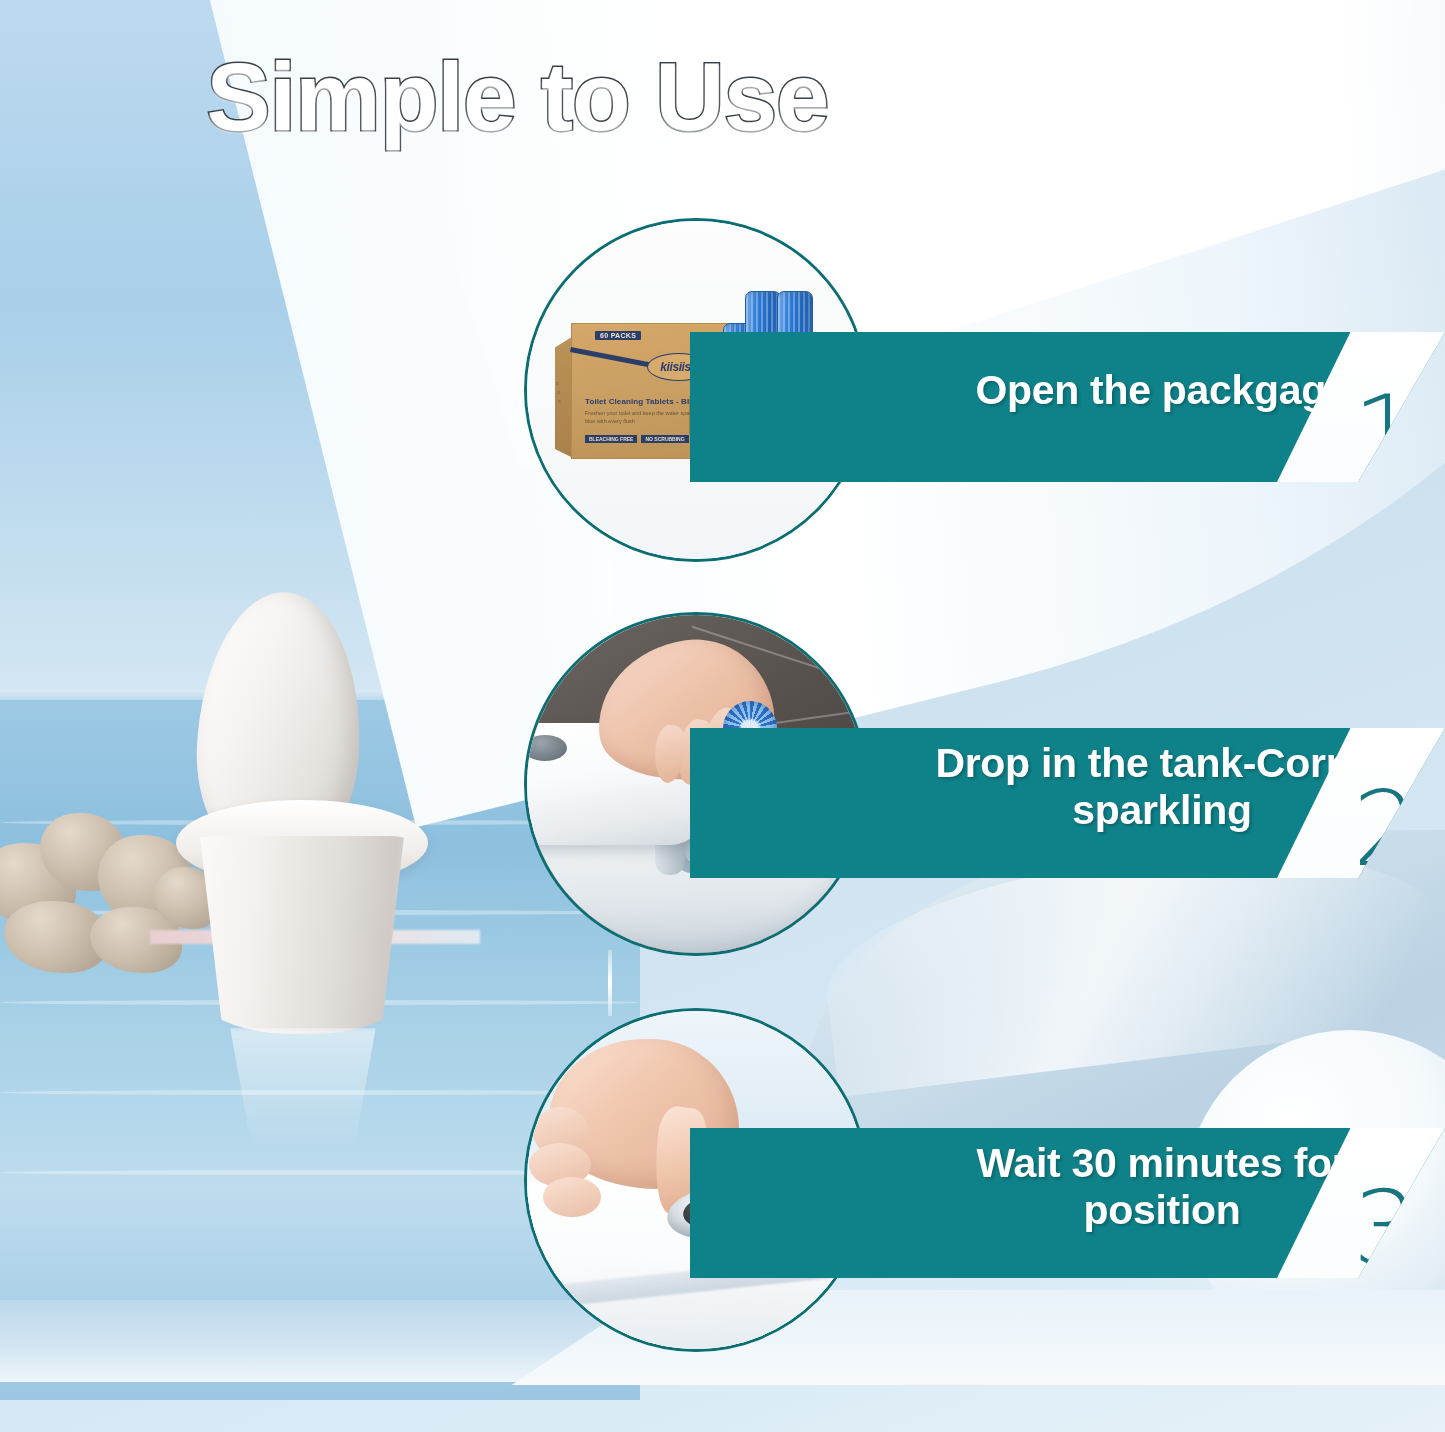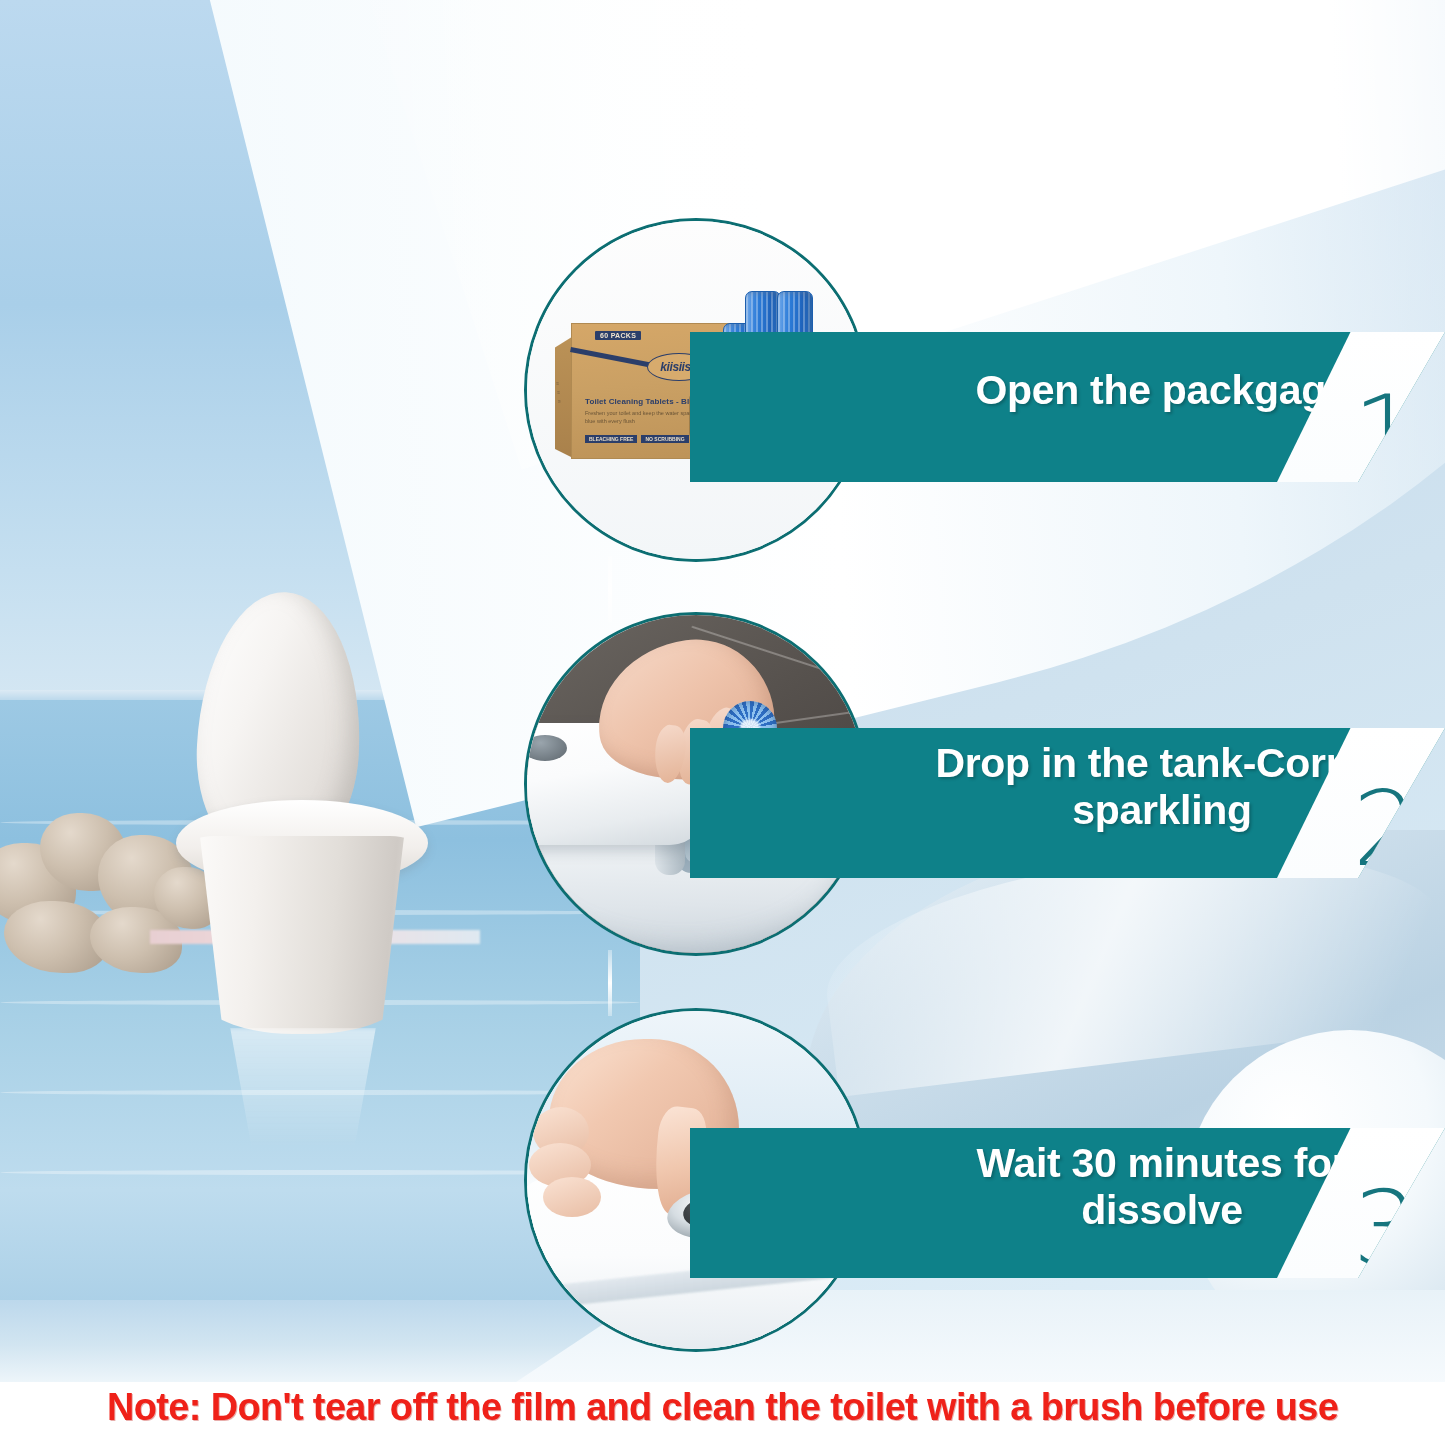--- a/index.html
+++ b/index.html
@@ -402,20 +402,21 @@
     <div class="rock" style="left:24px; top:106px;width:104px;height:72px;"></div>
     <div class="rock" style="left:110px;top:112px;width:92px; height:66px;"></div>
     <div class="rock" style="left:174px;top:72px; width:66px; height:62px;"></div>
   </div>
   <div class="pink-ledge"></div>
   <div class="toilet-lid"></div>
   <div class="toilet-seat"></div>
   <div class="toilet-body"></div>
   <div class="toilet-reflect"></div>
 
+  <h1 class="title">Simple to Use</h1>
 
   <div class="connector conn1"></div>
   <div class="connector conn2"></div>
 
   <div class="circle c1">
     <div class="scene1">
       <div class="carton">
         <div class="carton-side">
           <div class="carton-sideglyph">≡<br>≡<br>≡</div>
         </div>
@@ -492,24 +493,21 @@
       <span>sparkling</span>
     </div>
     <div class="num-wedge">
       <div class="num">2</div>
     </div>
   </div>
 
   <div class="banner b3 banner-shape">
     <div class="banner-text">
       <span>Wait 30 minutes for</span><br>
-      <span>dissolve</span>
+      <span>position</span>
     </div>
     <div class="num-wedge">
       <div class="num">3</div>
     </div>
   </div>
 
-  <div class="note-bar">
-    <div class="note-text">Note: Don't tear off the film and clean the toilet with a brush before use</div>
-  </div>
 
 </div>
 
 </body></html>

